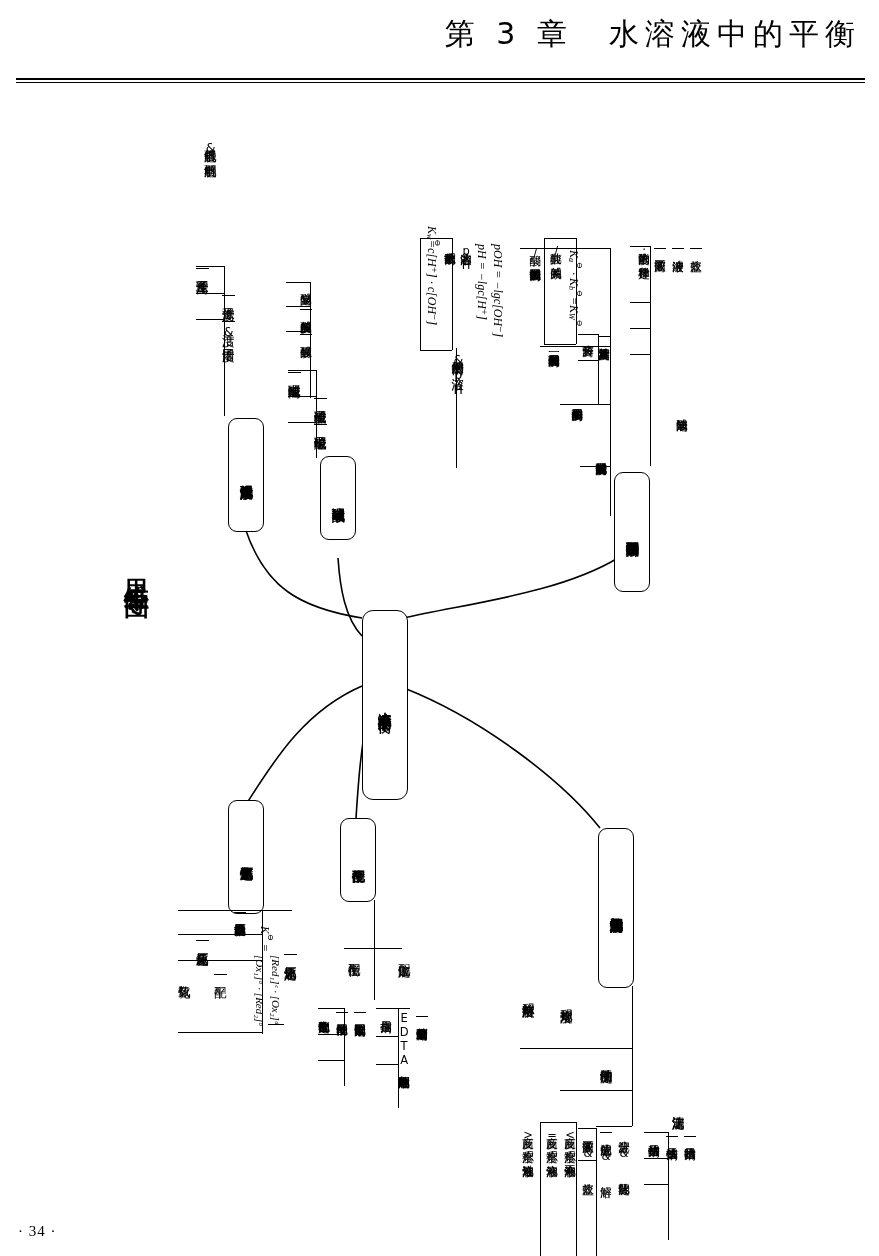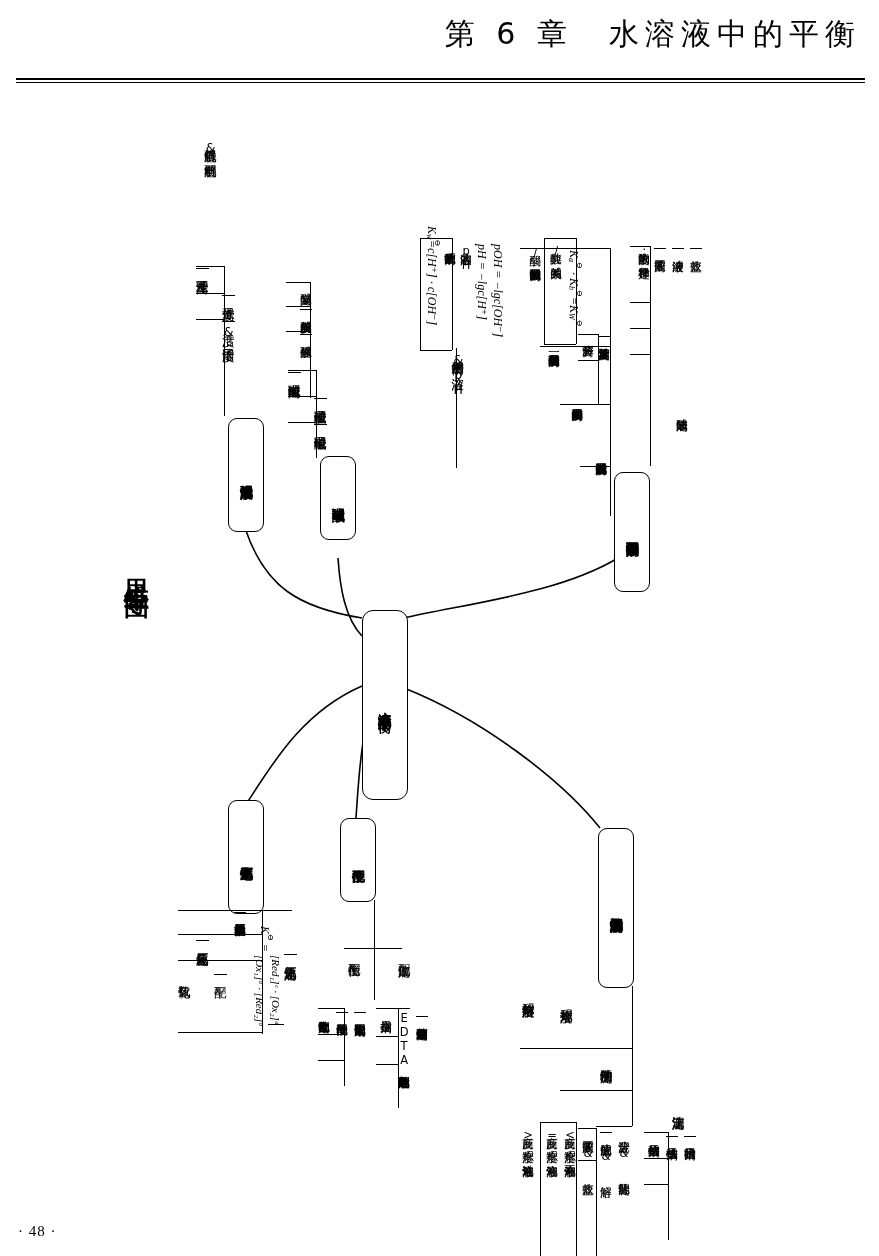--- a/index.html
+++ b/index.html
@@ -87,21 +87,21 @@
     font-style:italic;font-size:11px;
   }
   .frac .num{border-bottom:1.1px solid #000;padding:0 2px;display:block;}
   .frac .den{padding:0 2px;display:block;}
   sup,sub{font-size:68%;}
 </style>
 </head>
 <body>
 
 <div id="page-header">
-  <div id="chapter-title">第 6 章　水溶液中的平衡</div>
+  <div id="chapter-title">第 3 章　水溶液中的平衡</div>
   <div id="header-rule"></div>
 </div>
 
 <div id="mindmap">
 
   <svg width="879" height="1140">
     <g fill="none" stroke="#000" stroke-width="1.6">
 
       <path d="M362,530 C300,520 265,500 245,440"></path>
       <path d="M362,548 C345,530 340,500 338,470"></path>
@@ -307,13 +307,13 @@
   <div class="brk h" style="left:644px;top:1044px;width:24px;height:0;"></div>
   <div class="brk h" style="left:644px;top:1070px;width:24px;height:0;"></div>
   <div class="brk h" style="left:644px;top:1096px;width:24px;height:0;"></div>
 
   <div class="leaf sm noline" style="left:648px;top:1048px;">铬酸钾指示剂法</div>
   <div class="leaf sm" style="left:666px;top:1048px;">铁铵矾指示剂法</div>
   <div class="leaf sm" style="left:684px;top:1048px;">吸附指示剂法</div>
 
 </div>
 
-<div id="page-footer">· 48 ·</div>
+<div id="page-footer">· 34 ·</div>
 
 </body></html>

